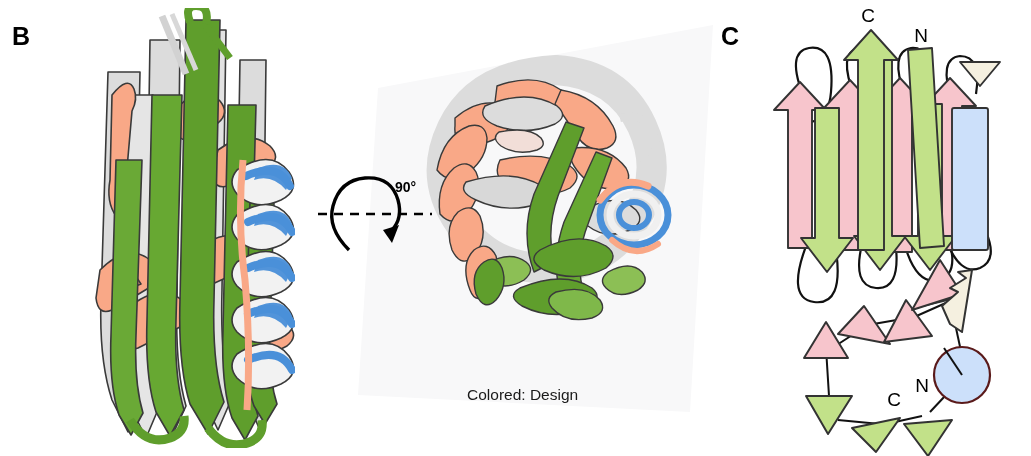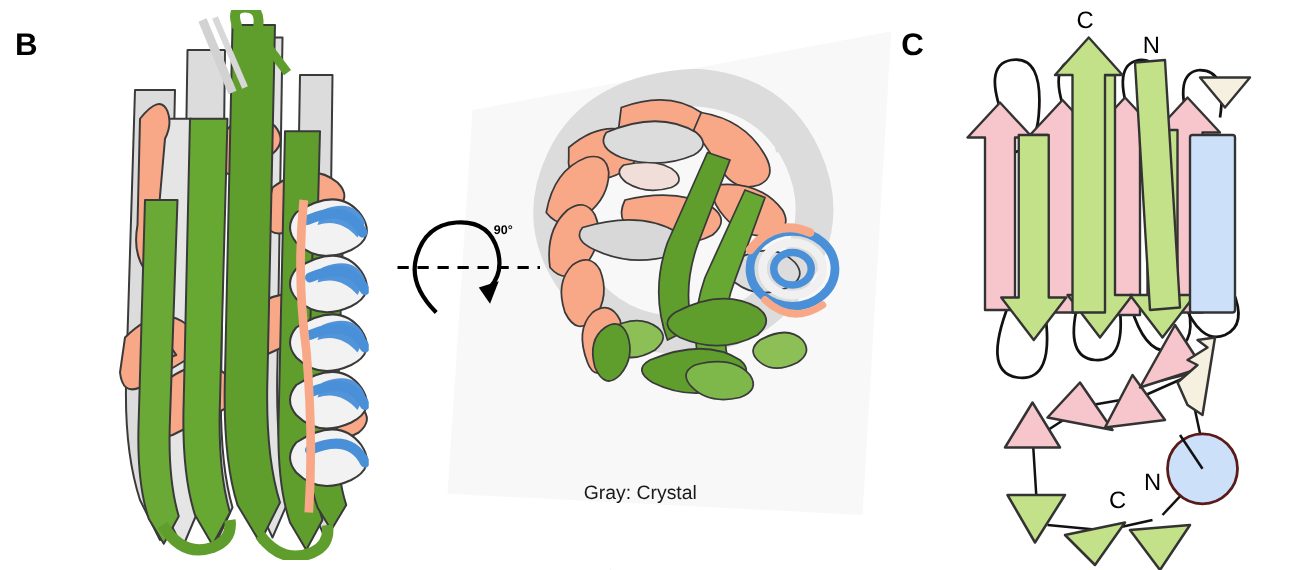--- a/index.html
+++ b/index.html
@@ -6,21 +6,21 @@
   body{width:1031px;height:456px;position:relative;overflow:hidden;
        font-family:"Liberation Sans",sans-serif;}
   .fig{position:absolute;inset:0;}
   .panel-label{position:absolute;font-weight:bold;font-size:25px;color:#000;
                letter-spacing:0px;}
   #panel-b-label{left:12px;top:22px;}
   #panel-c-label{left:721px;top:22px;}
   .annot{position:absolute;left:467px;top:339px;font-size:15.5px;color:#1a1a1a;
          line-height:22.5px;white-space:pre;}
   .annot div{white-space:pre;}
-  .rot-deg{position:absolute;left:395px;top:179px;font-size:10px;font-weight:bold;color:#000;}
+  .rot-deg{position:absolute;left:395px;top:179px;font-size:14px;font-weight:bold;color:#000;}
   svg{position:absolute;top:0;left:0;overflow:visible;}
   .topo-label{font-size:19px;font-family:"Liberation Sans",sans-serif;fill:#000;}
 </style>
 </head>
 <body>
 
 <div class="fig">
 
   <svg width="1031" height="456">
     <polygon points="378,88 713,25 690,412 358,395" fill="#f8f8f9"></polygon>
@@ -138,21 +138,20 @@
         <ellipse cx="634" cy="215" rx="34" ry="30" stroke="#4a90d9" stroke-width="7"></ellipse>
         <ellipse cx="634" cy="215" rx="24" ry="21" stroke="#f0f0f0" stroke-width="7"></ellipse>
         <ellipse cx="634" cy="215" rx="15" ry="13" stroke="#4a90d9" stroke-width="6"></ellipse>
         <path d="M600,200 q20,-26 48,-14" stroke="#f9a887" stroke-width="7"></path>
         <path d="M612,240 q22,20 46,4" stroke="#f9a887" stroke-width="6"></path>
       </g>
     </g>
   </svg>
 
   <div class="annot">
-    <div>Gray: Crystal</div>
     <div>Colored: Design</div>
     
     
   </div>
 
   <svg width="1031" height="456">
     <g stroke="#333" stroke-width="1.9" stroke-linejoin="round">
 
       <g fill="none" stroke="#111" stroke-width="2.2">
         <path d="M805,100 q-20,-48 4,-52 q26,-4 22,44 q-2,26 -20,30"></path>

